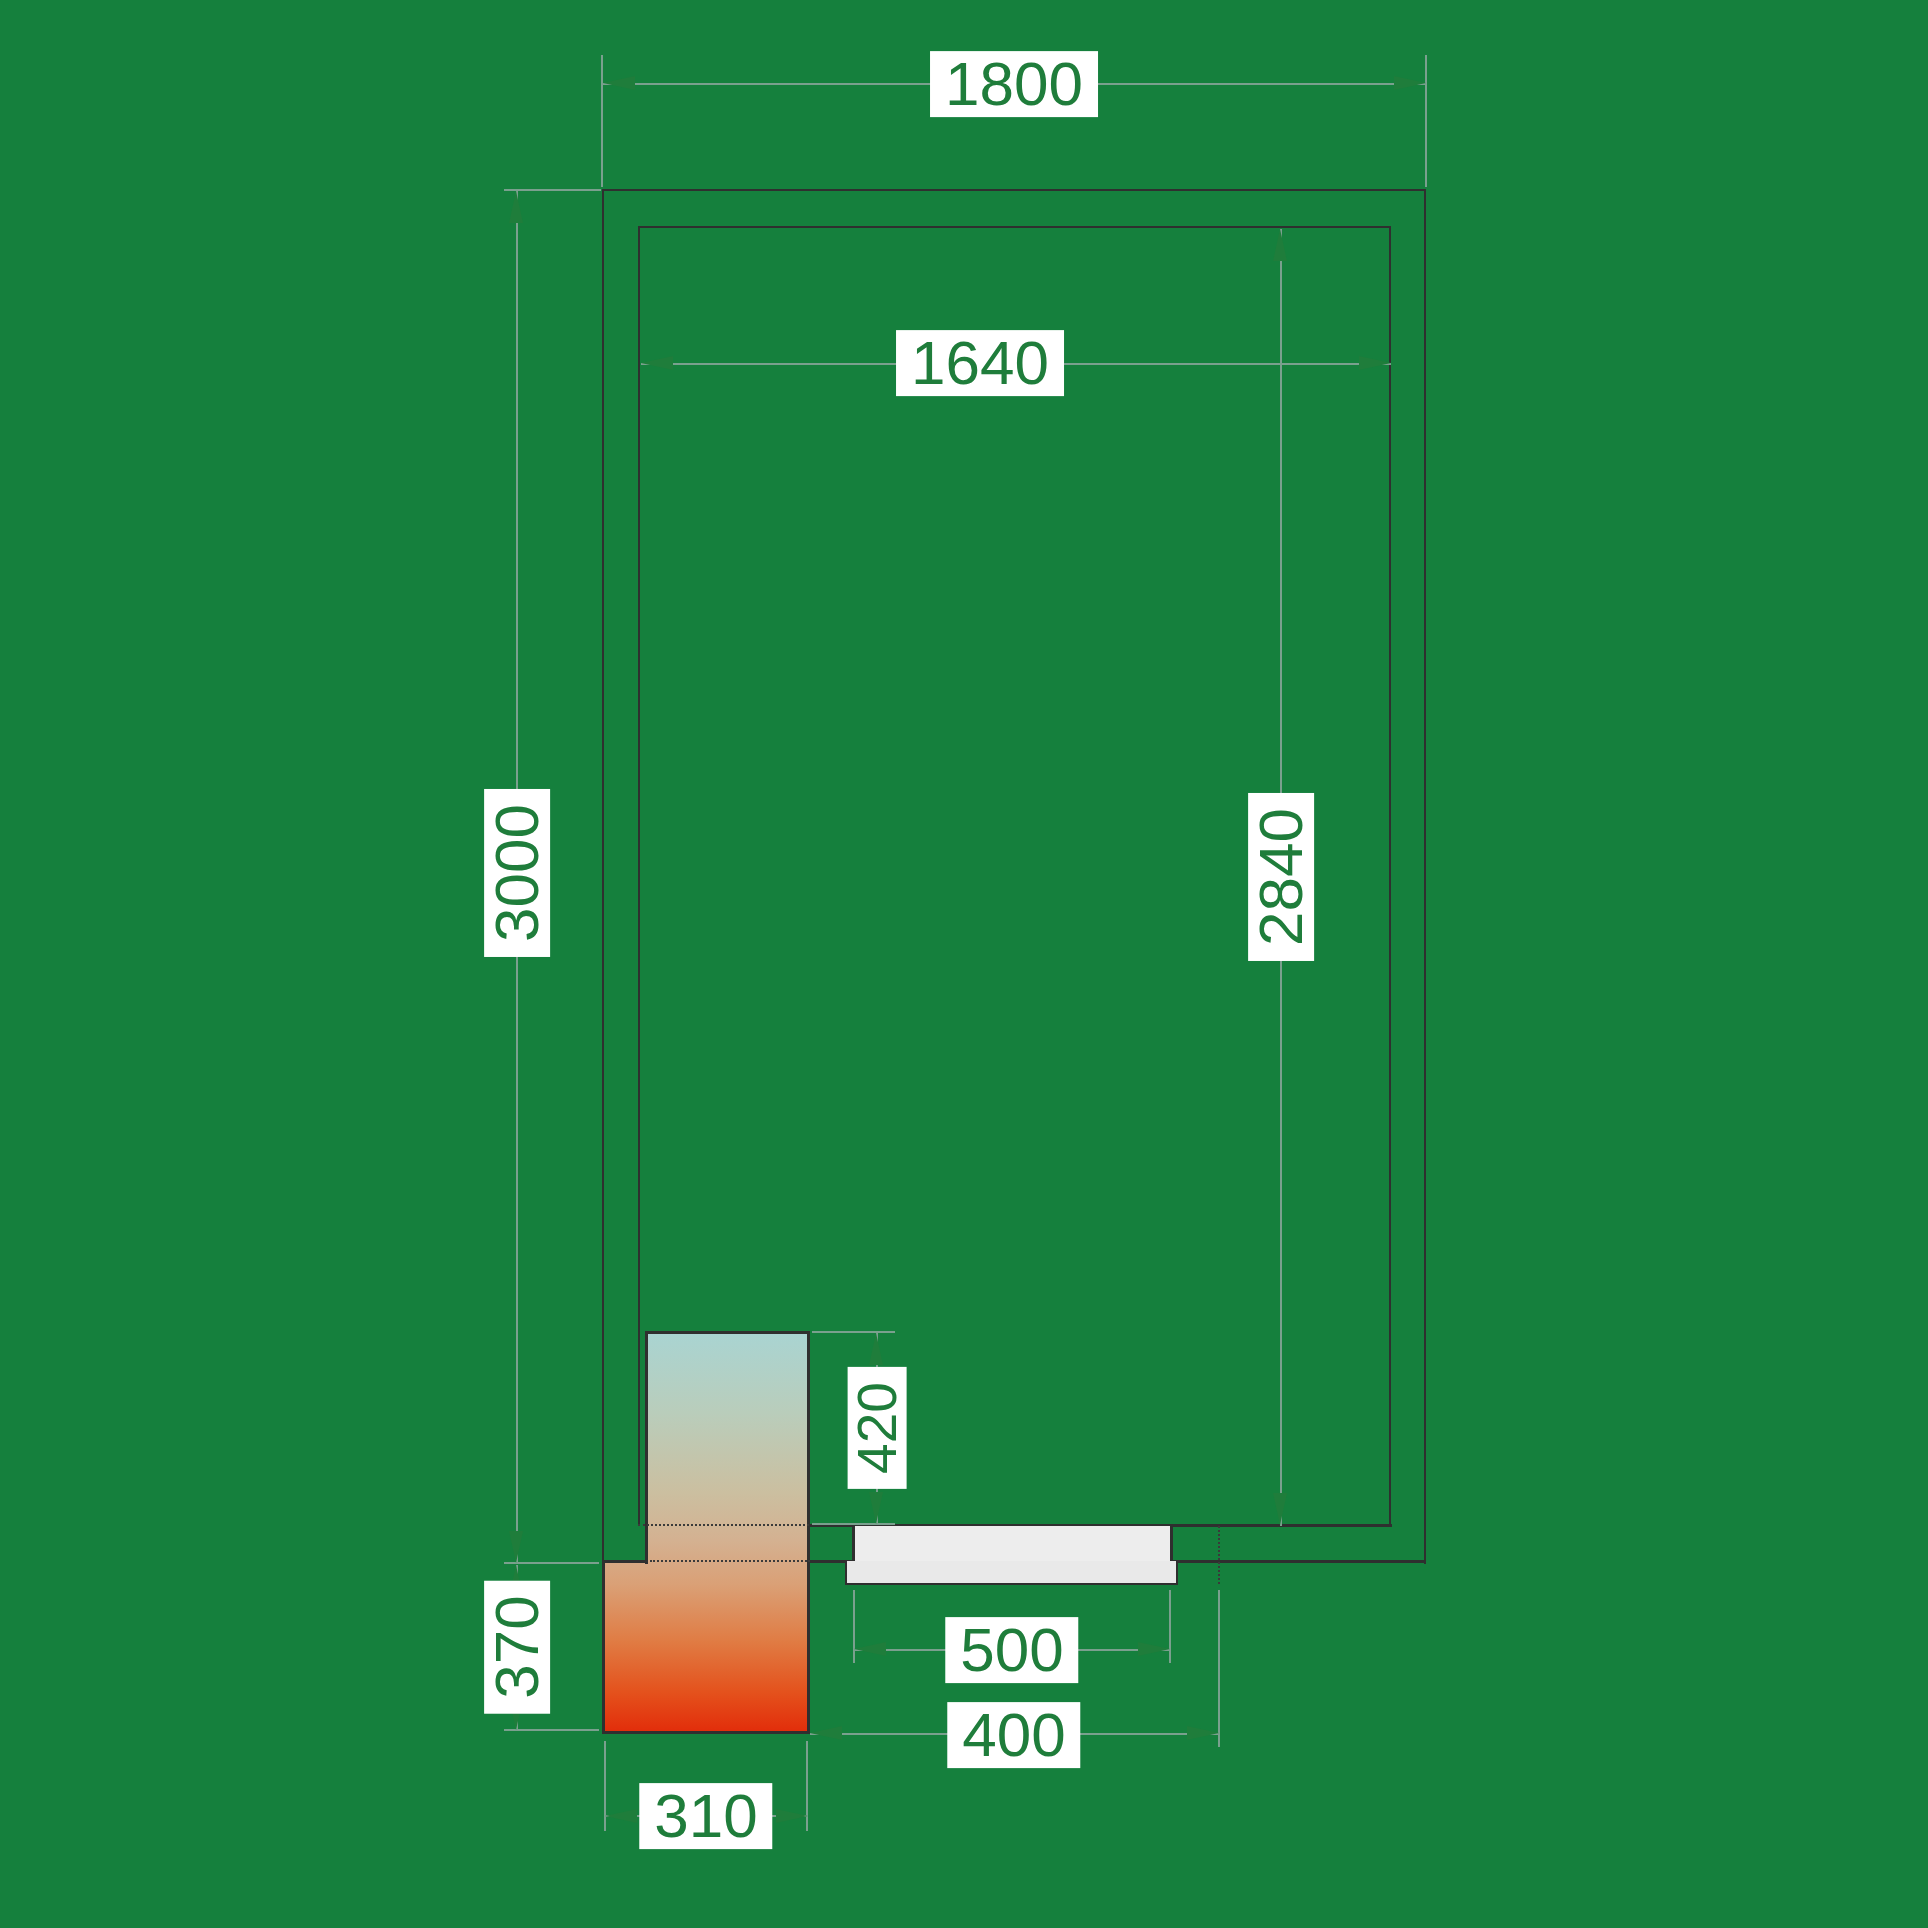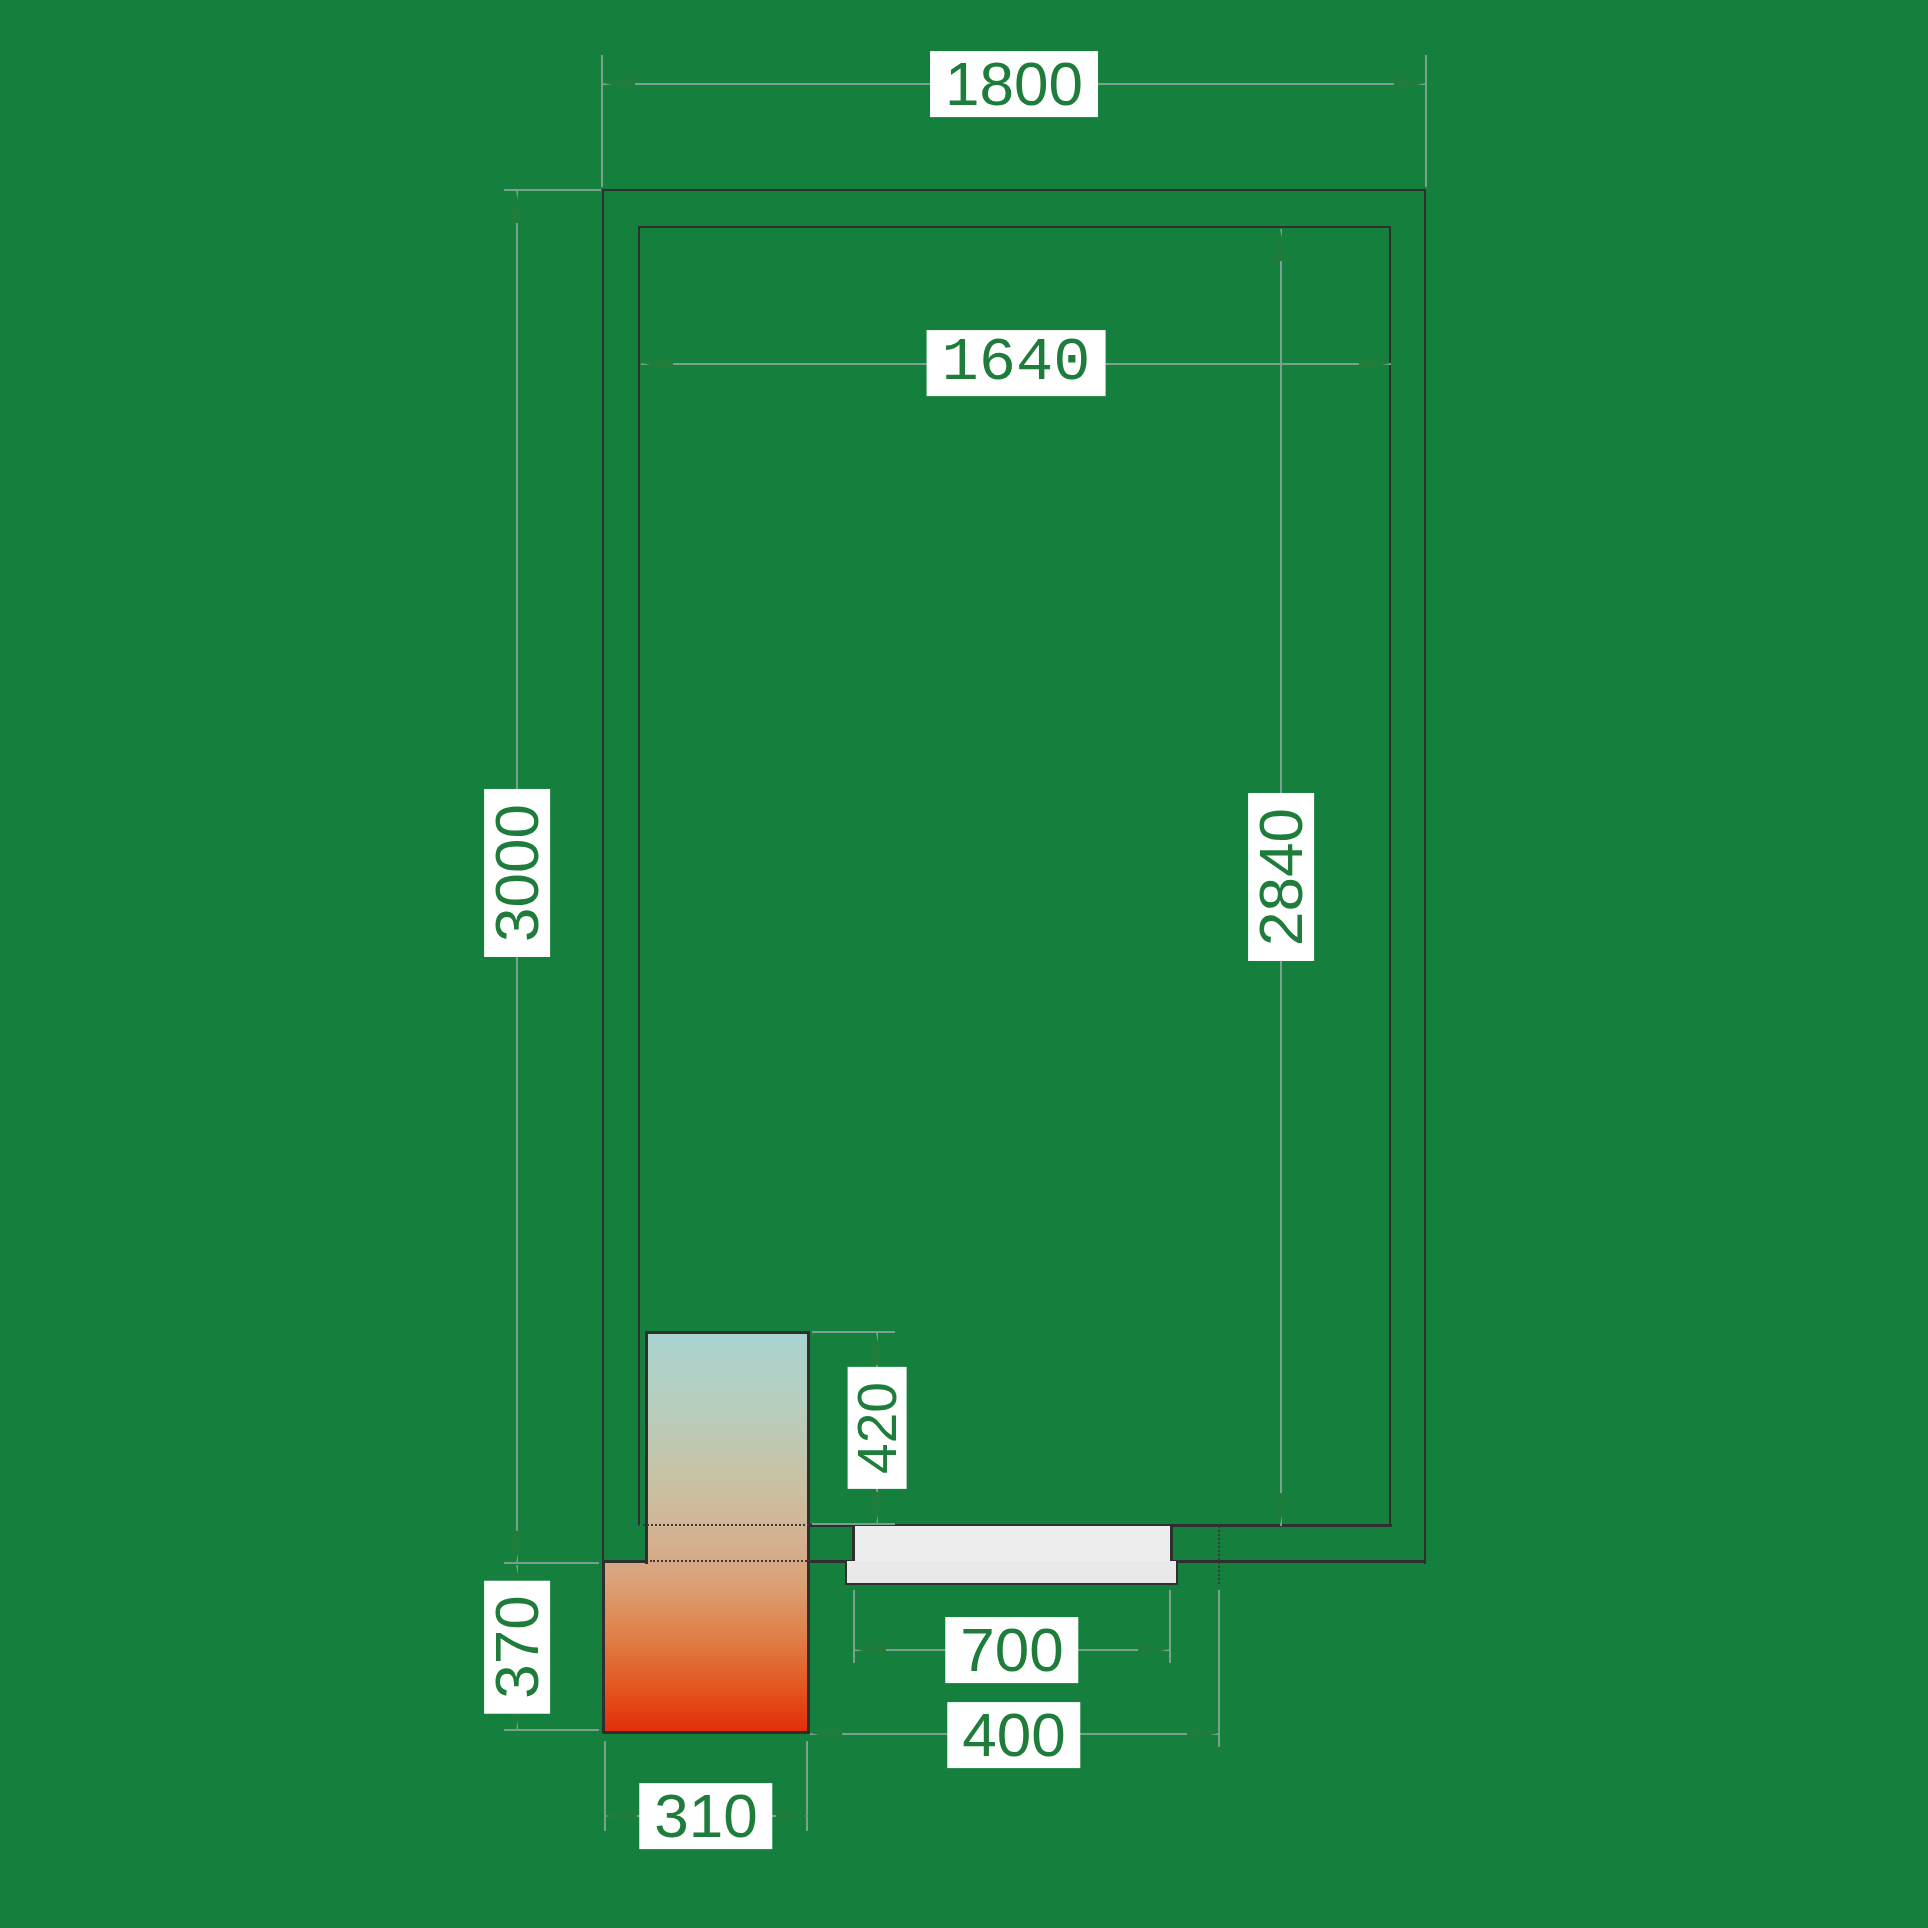--- a/index.html
+++ b/index.html
@@ -69,21 +69,21 @@
   <div class="dline" style="left:601px;top:55px;width:1.9px;height:132px;"></div>
   <div class="dline" style="left:1425px;top:55px;width:1.9px;height:132px;"></div>
   <div class="dline" style="left:603px;top:83px;width:823px;height:1.9px;"></div>
   <div class="ar l" style="left:603px;top:76px;"></div>
   <div class="ar r" style="left:1394px;top:76px;"></div>
   <div class="dtxt" style="left:1014px;top:84px;">1800</div>
 
   <div class="dline" style="left:641px;top:363px;width:750px;height:1.9px;"></div>
   <div class="ar l" style="left:641px;top:356px;"></div>
   <div class="ar r" style="left:1359px;top:356px;"></div>
-  <div class="dtxt" style="left:1016px;top:363px;font-family:Liberation Mono, monospace;">1640</div>
+  <div class="dtxt" style="left:980px;top:363px;">1640</div>
 
   <div class="dline" style="left:504px;top:189px;width:97px;height:1.9px;"></div>
   <div class="dline" style="left:504px;top:1562px;width:95px;height:1.9px;"></div>
   <div class="dline" style="left:516px;top:191px;width:1.9px;height:1372px;"></div>
   <div class="ar u" style="left:509px;top:191px;"></div>
   <div class="ar d" style="left:509px;top:1531px;"></div>
   <div class="dtxt v" style="left:517px;top:873px;">3000</div>
 
   <div class="dline" style="left:1280px;top:229px;width:1.9px;height:1297px;"></div>
   <div class="ar u" style="left:1273px;top:229px;"></div>
@@ -108,21 +108,21 @@
   <div class="dline" style="left:605px;top:1815px;width:203px;height:1.9px;"></div>
   <div class="ar l" style="left:605px;top:1809px;"></div>
   <div class="ar r" style="left:776px;top:1809px;"></div>
   <div class="dtxt" style="left:706px;top:1816px;">310</div>
 
   <div class="dline" style="left:853px;top:1590px;width:1.9px;height:73px;"></div>
   <div class="dline" style="left:1169px;top:1590px;width:1.9px;height:73px;"></div>
   <div class="dline" style="left:854px;top:1649px;width:316px;height:1.9px;"></div>
   <div class="ar l" style="left:854px;top:1642px;"></div>
   <div class="ar r" style="left:1138px;top:1642px;"></div>
-  <div class="dtxt" style="left:1012px;top:1650px;">700</div>
+  <div class="dtxt" style="left:1012px;top:1650px;">500</div>
 
   <div class="dline" style="left:1218px;top:1590px;width:1.9px;height:157px;"></div>
   <div class="dline" style="left:810px;top:1733px;width:410px;height:1.9px;"></div>
   <div class="ar l" style="left:810px;top:1726px;"></div>
   <div class="ar r" style="left:1187px;top:1726px;"></div>
   <div class="dtxt" style="left:1014px;top:1735px;">400</div>
 
 </div>
 
 

